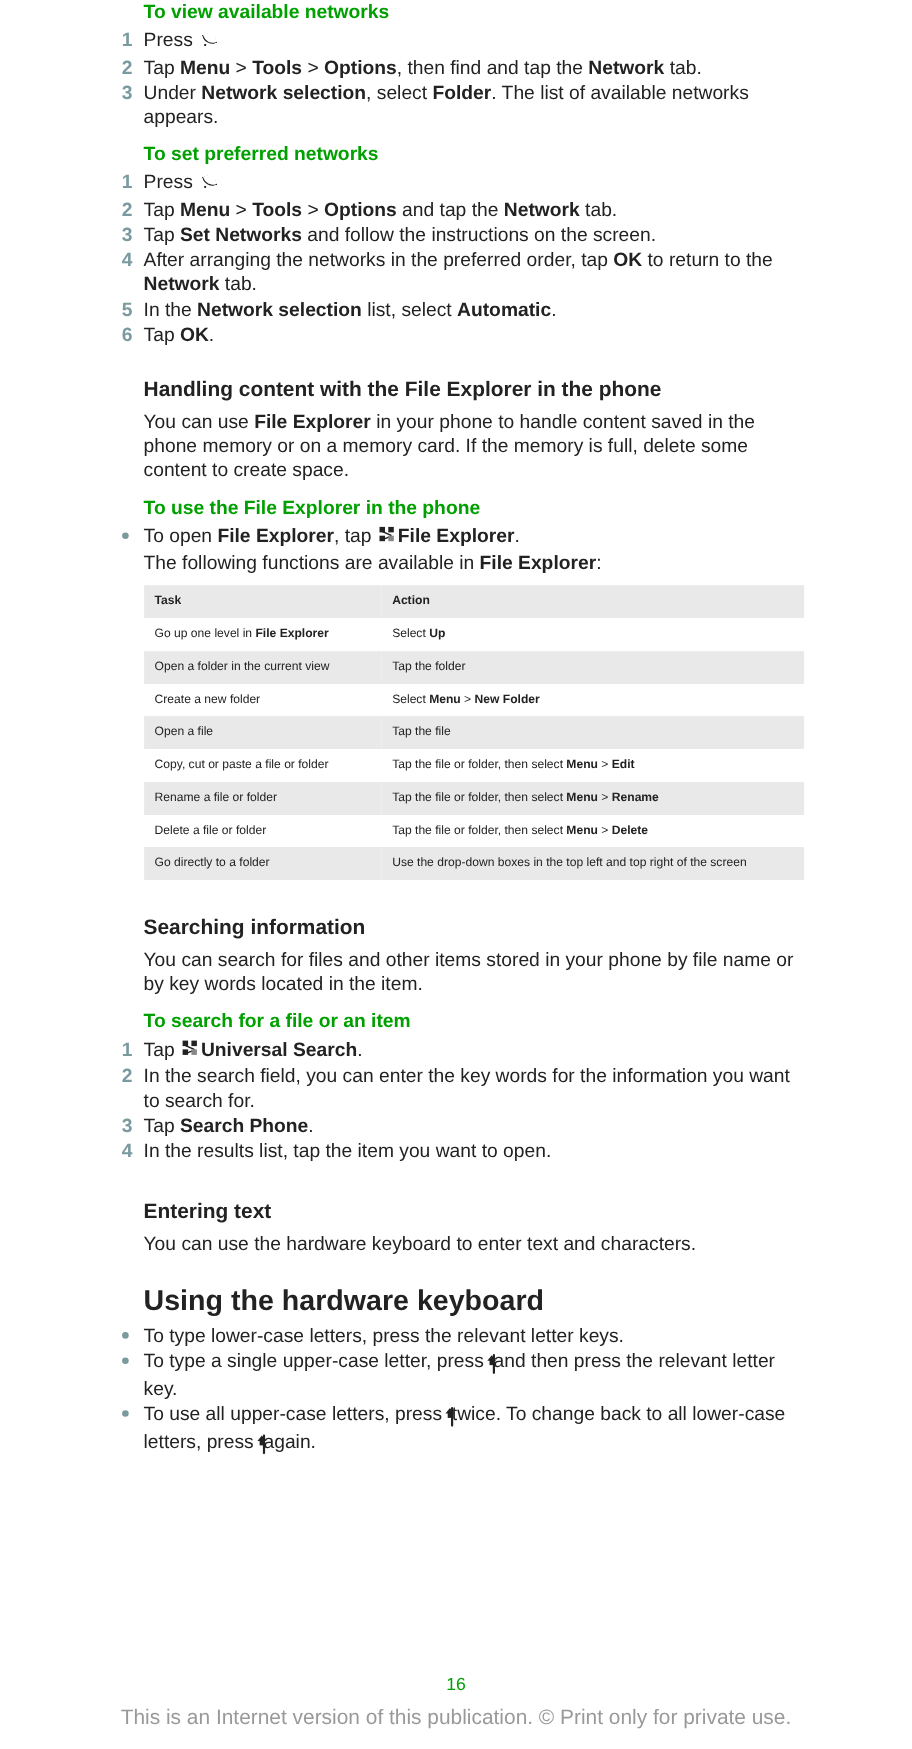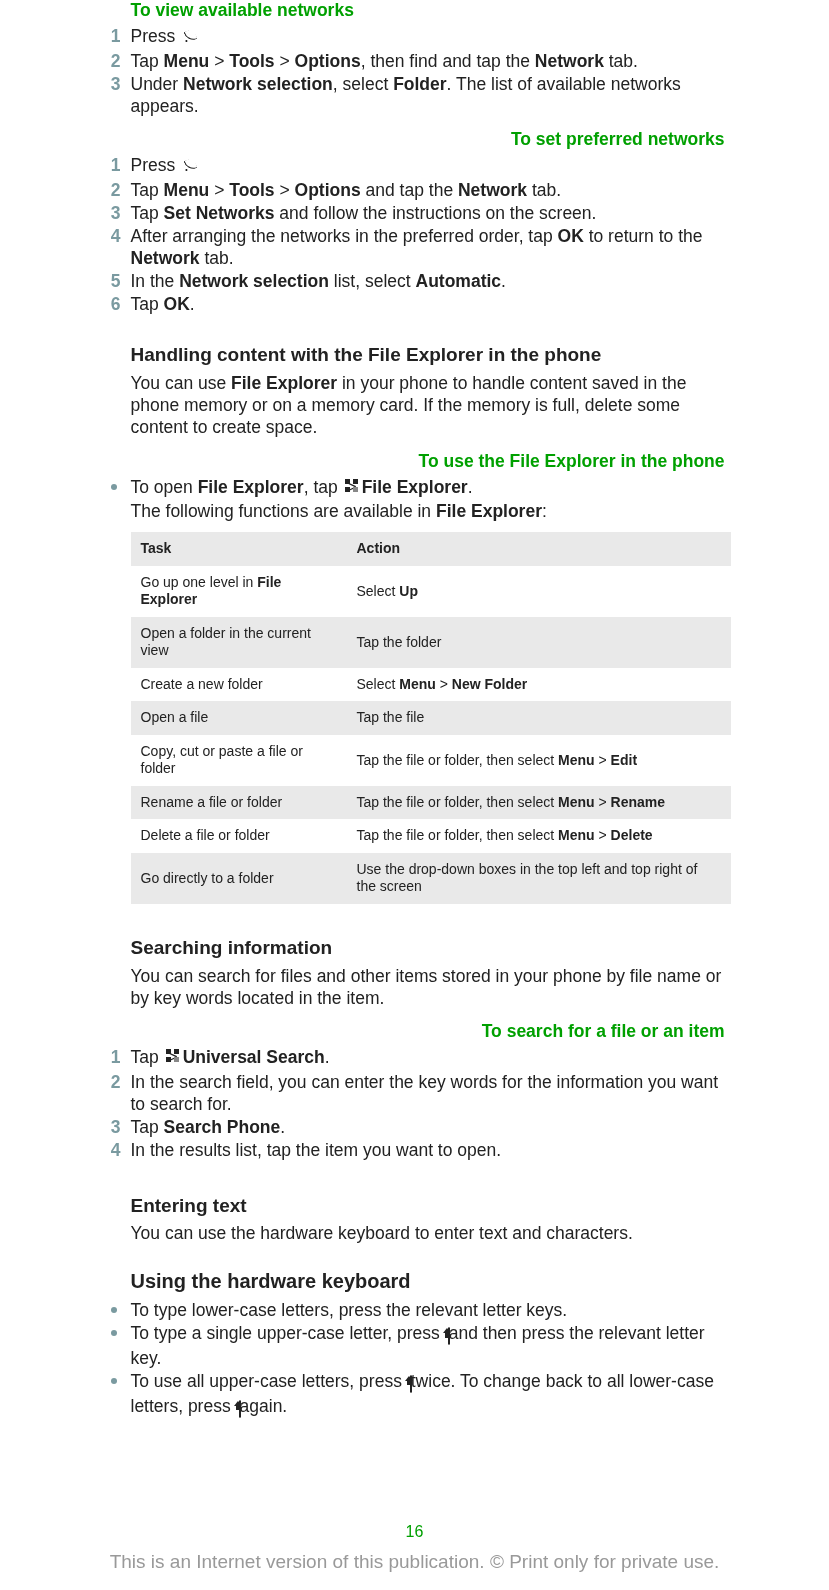--- a/index.html
+++ b/index.html
@@ -29,21 +29,21 @@
     padding-left: 6px;
   }
   .section-h1 {
     font-size: 19px;
     font-weight: bold;
     padding-left: 6px;
     margin-top: 32px;
     margin-bottom: 6px;
   }
   .section-h2 {
-    font-size: 20px;
+    font-size: 26px;
     font-weight: bold;
     padding-left: 6px;
     margin-top: 24px;
     margin-bottom: 6px;
   }
   p.body {
     margin: 4px 0 10px 6px;
   }
   ol.num, ul.bul {
     list-style: none;
@@ -155,21 +155,21 @@
     left: 50%;
     top: 6.5px;
     transform: translateX(-50%);
     width: 4px;
     height: 5px;
     background: #222;
   }
   table.tasks {
     width: 100%;
     border-collapse: collapse;
-    font-size: 14px;
+    font-size: 11px;
     margin: 10px 0 6px 6px;
   }
   table.tasks th, table.tasks td {
     text-align: left;
     padding: 8px 10px;
   }
   table.tasks th {
     background: #e9e9e9;
     font-weight: bold;
   }
@@ -191,21 +191,21 @@
   }
   .footer {
     position: absolute;
     bottom: 16px;
     left: 0;
     right: 0;
     text-align: center;
     color: #999;
     font-size: 19px;
   }
-  .mt12 { margin-top: 12px; text-align: right; }
+  .mt12 { margin-top: 12px; }
   .mt28 { margin-top: 28px; }
 </style>
 </head>
 <body>
 
 <div class="page">
   <div class="content">
 
     <div class="green-heading">To view available networks</div>
     <ol class="num">

